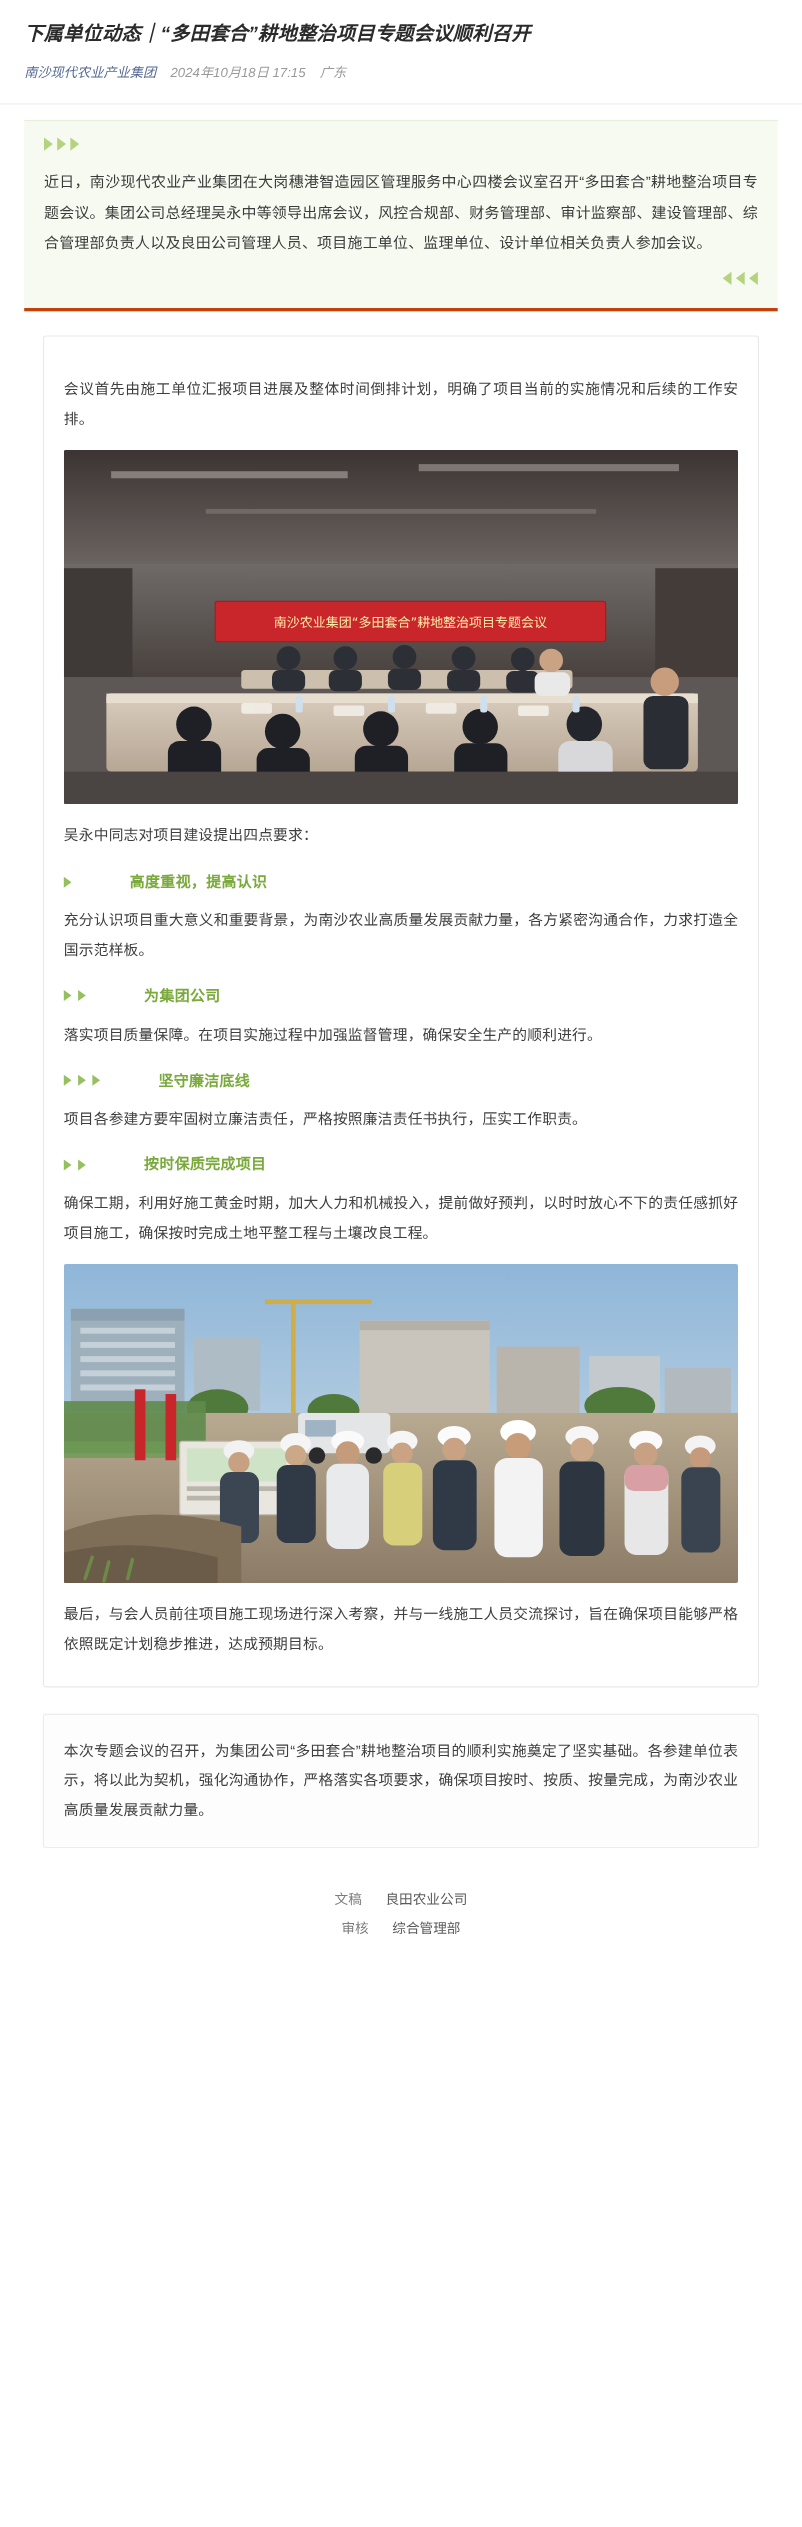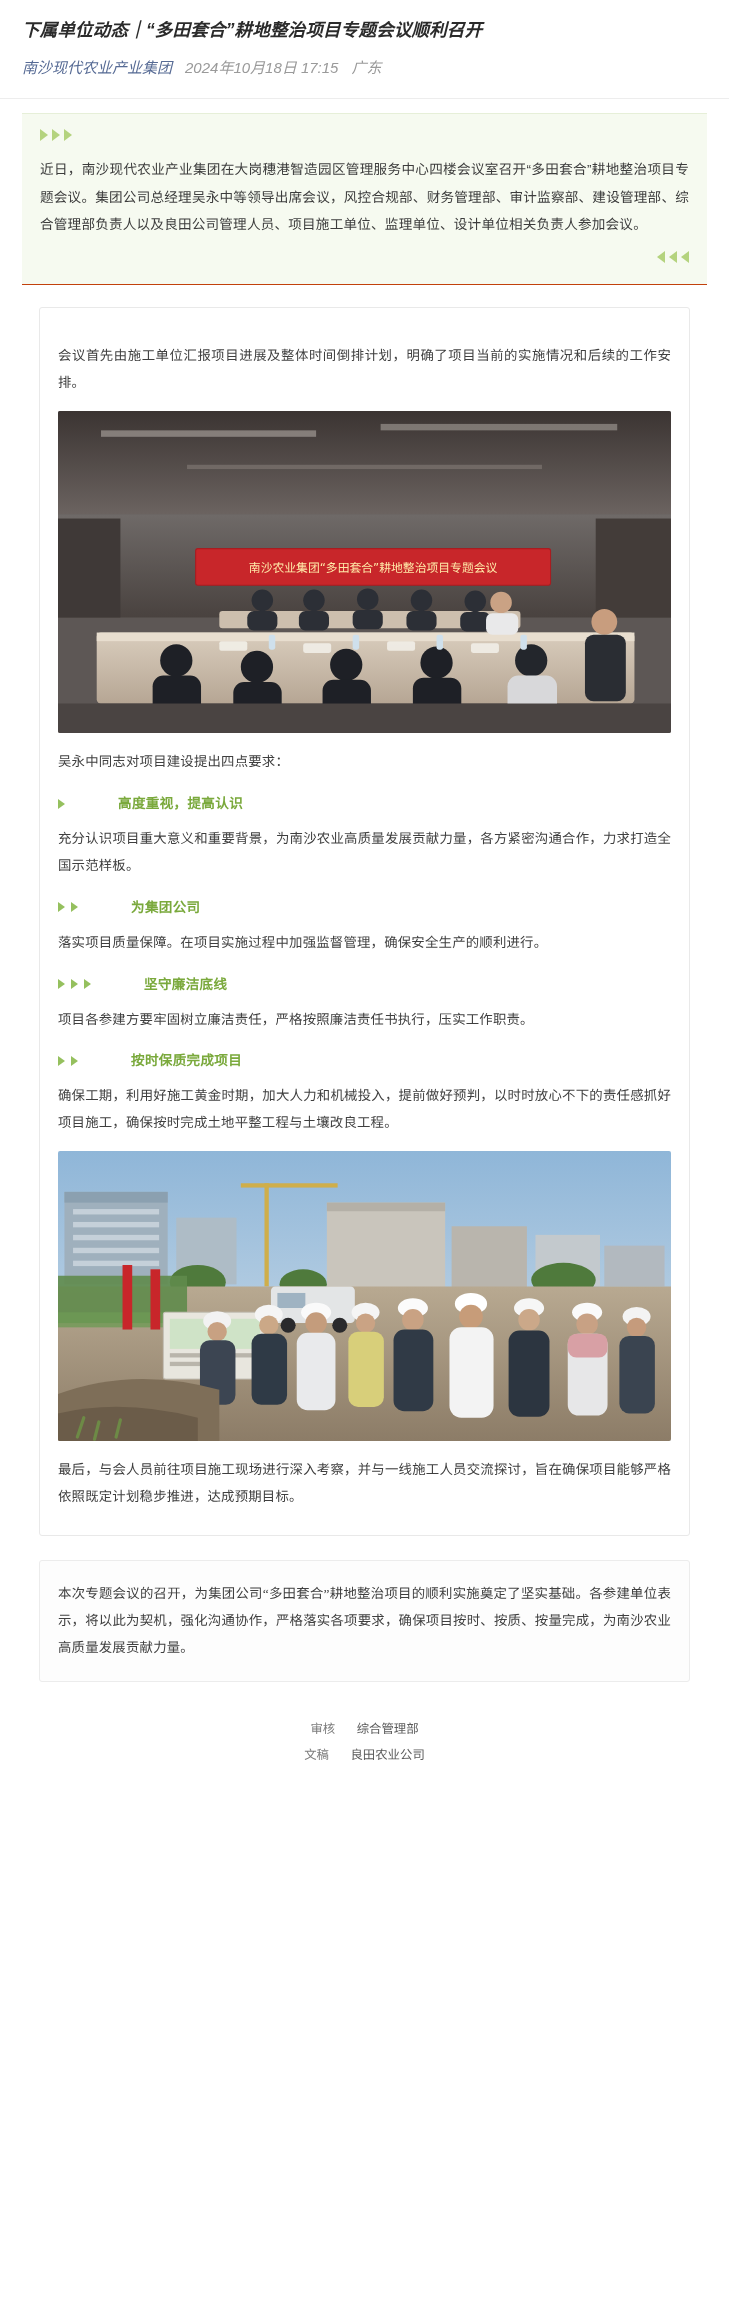--- a/index.html
+++ b/index.html
@@ -29,21 +29,21 @@
   }
   .article-title {
     font-size: 17.5px;
     font-weight: bold;
     color: #2b2b2b;
     line-height: 1.45;
     letter-spacing: 0.2px;
   }
   .meta-row {
     margin-top: 13px;
-    font-size: 15px;
+    font-size: 12px;
     color: #9a9a9a;
     display: flex;
     align-items: center;
     gap: 13px;
   }
   .meta-account {
     color: #576b95;
   }
   .header-rule {
     height: 1px;
@@ -54,21 +54,21 @@
   
   .body-wrap {
     padding: 0 22px 0 22px;
   }
 
   
   .intro-panel {
     margin-top: 14px;
     background: #f6faf0;
     border-top: 1px solid #e6efd8;
-    border-bottom: 1px solid #c2410c;
+    border-bottom: 3px solid #c2410c;
     padding: 14px 18px 20px 18px;
     position: relative;
   }
   .tri-row {
     display: flex;
     gap: 4px;
     align-items: center;
     height: 14px;
   }
   .tri-row.right {
@@ -138,21 +138,20 @@
   }
   .subhead-label { line-height: 1.4; margin-left: 47px; }
 
   
   .closing-panel {
     margin: 24px 17px 0 17px;
     border: 1px solid #ececec;
     border-radius: 3px;
     padding: 20px 18px 20px 18px;
     background: #fdfdfd;
-    font-family: Liberation Serif, serif;
   }
 
   
   .footer {
     margin: 34px 0 0 0;
     padding: 0 0 26px 0;
     text-align: center;
     font-size: 12.4px;
     color: #6b6b6b;
     line-height: 2.1;
@@ -431,23 +430,23 @@
 
       <p class="para" style="margin-bottom:0">最后，与会人员前往项目施工现场进行深入考察，并与一线施工人员交流探讨，旨在确保项目能够严格依照既定计划稳步推进，达成预期目标。</p>
     </div>
 
     <div class="closing-panel">
       <p class="para" style="margin:0">本次专题会议的召开，为集团公司“多田套合”耕地整治项目的顺利实施奠定了坚实基础。各参建单位表示，将以此为契机，强化沟通协作，严格落实各项要求，确保项目按时、按质、按量完成，为南沙农业高质量发展贡献力量。</p>
     </div>
 
     <div class="footer">
       <div class="footer-row">
+        <span class="footer-label">文稿</span>
+        <span class="footer-value">良田农业公司</span>
+      </div>
+      <div class="footer-row">
         <span class="footer-label">审核</span>
         <span class="footer-value">综合管理部</span>
       </div>
-      <div class="footer-row">
-        <span class="footer-label">文稿</span>
-        <span class="footer-value">良田农业公司</span>
-      </div>
     </div>
 
   </div>
 </div>
 
 </body></html>

